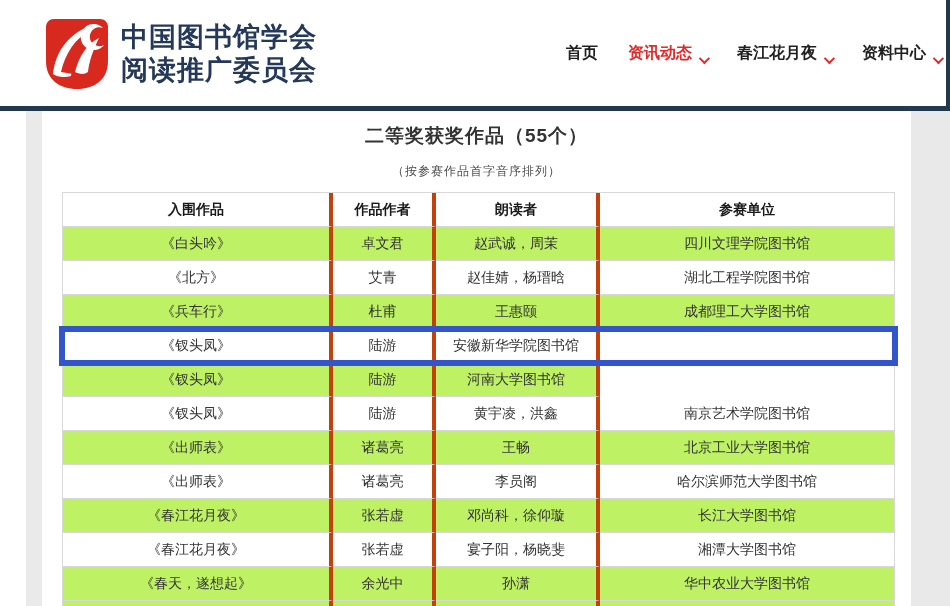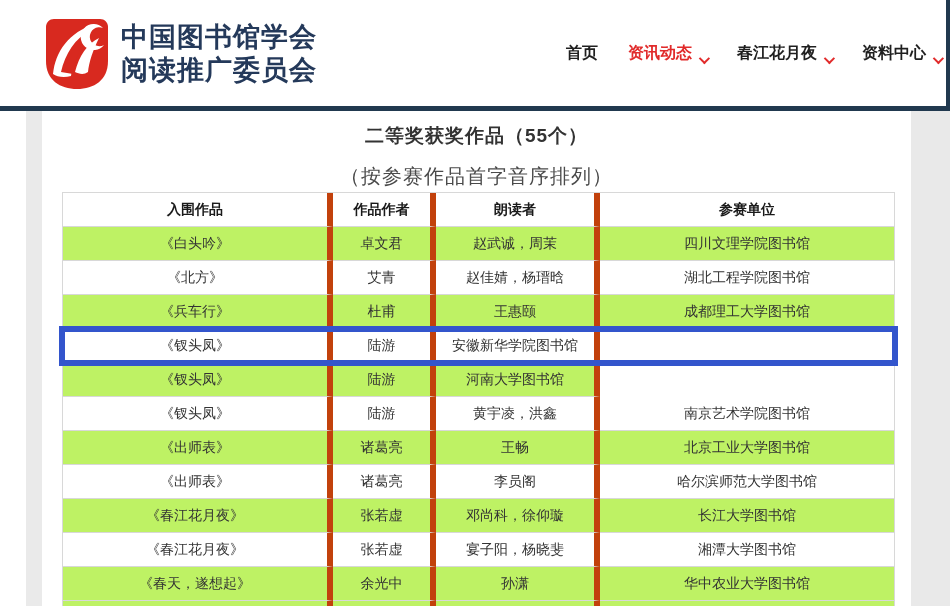--- a/index.html
+++ b/index.html
@@ -21,25 +21,25 @@
   .nav-item.active .nav-label { color:#e12b2b; }
   .chevron { width:8px; height:8px; border-right:2px solid #e12b2b; border-bottom:2px solid #e12b2b; transform:rotate(45deg) translateY(-2px); margin-top:-4px; }
 
   
   .gray-strip-left { position:absolute; left:26px; top:111px; width:16px; height:495px; background:#eaeaea; }
   .gray-block-right { position:absolute; left:911px; top:111px; width:39px; height:495px; background:#e9e9e9; }
 
   
   .content { position:absolute; left:42px; top:111px; width:869px; height:495px; background:#ffffff; }
   .title { position:absolute; left:0; top:12px; width:100%; text-align:center; font-size:19px; font-weight:bold; color:#333333; letter-spacing:1px; }
-  .subtitle { position:absolute; left:0; top:52px; width:100%; text-align:center; font-size:20px; color:#4a4a4a; letter-spacing:1px; }
+  .subtitle { position:absolute; left:0; top:52px; width:100%; text-align:center; font-size:12px; color:#4a4a4a; letter-spacing:1px; }
 
   .table { position:absolute; left:20px; top:81px; width:833px; border:1px solid #d8d8d8; background:#ffffff; }
   .trow { display:grid; grid-template-columns:270px 103px 164px 294px; position:relative; }
-  .cell { height:34px; line-height:33px; text-align:center; font-size:14px; color:#333333; border-right:6px solid #c2410c; border-bottom:1px solid #d8d8d8; overflow:hidden; white-space:nowrap; }
+  .cell { height:34px; line-height:33px; text-align:center; font-size:14px; color:#333333; border-right:4px solid #c2410c; border-bottom:1px solid #d8d8d8; overflow:hidden; white-space:nowrap; }
   .cell:nth-child(4) { border-right:none; }
   .cell.head { font-weight:bold; color:#1a1a1a; background:#ffffff; }
   .trow.zebra .cell { background:#bef264; }
   .hl-box { position:absolute; left:-4px; top:-3px; width:calc(100% + 8px); height:40px; border:6px solid #3355cc; z-index:5; pointer-events:none; }
 </style>
 </head>
 <body>
 
 <div class="page">
 

